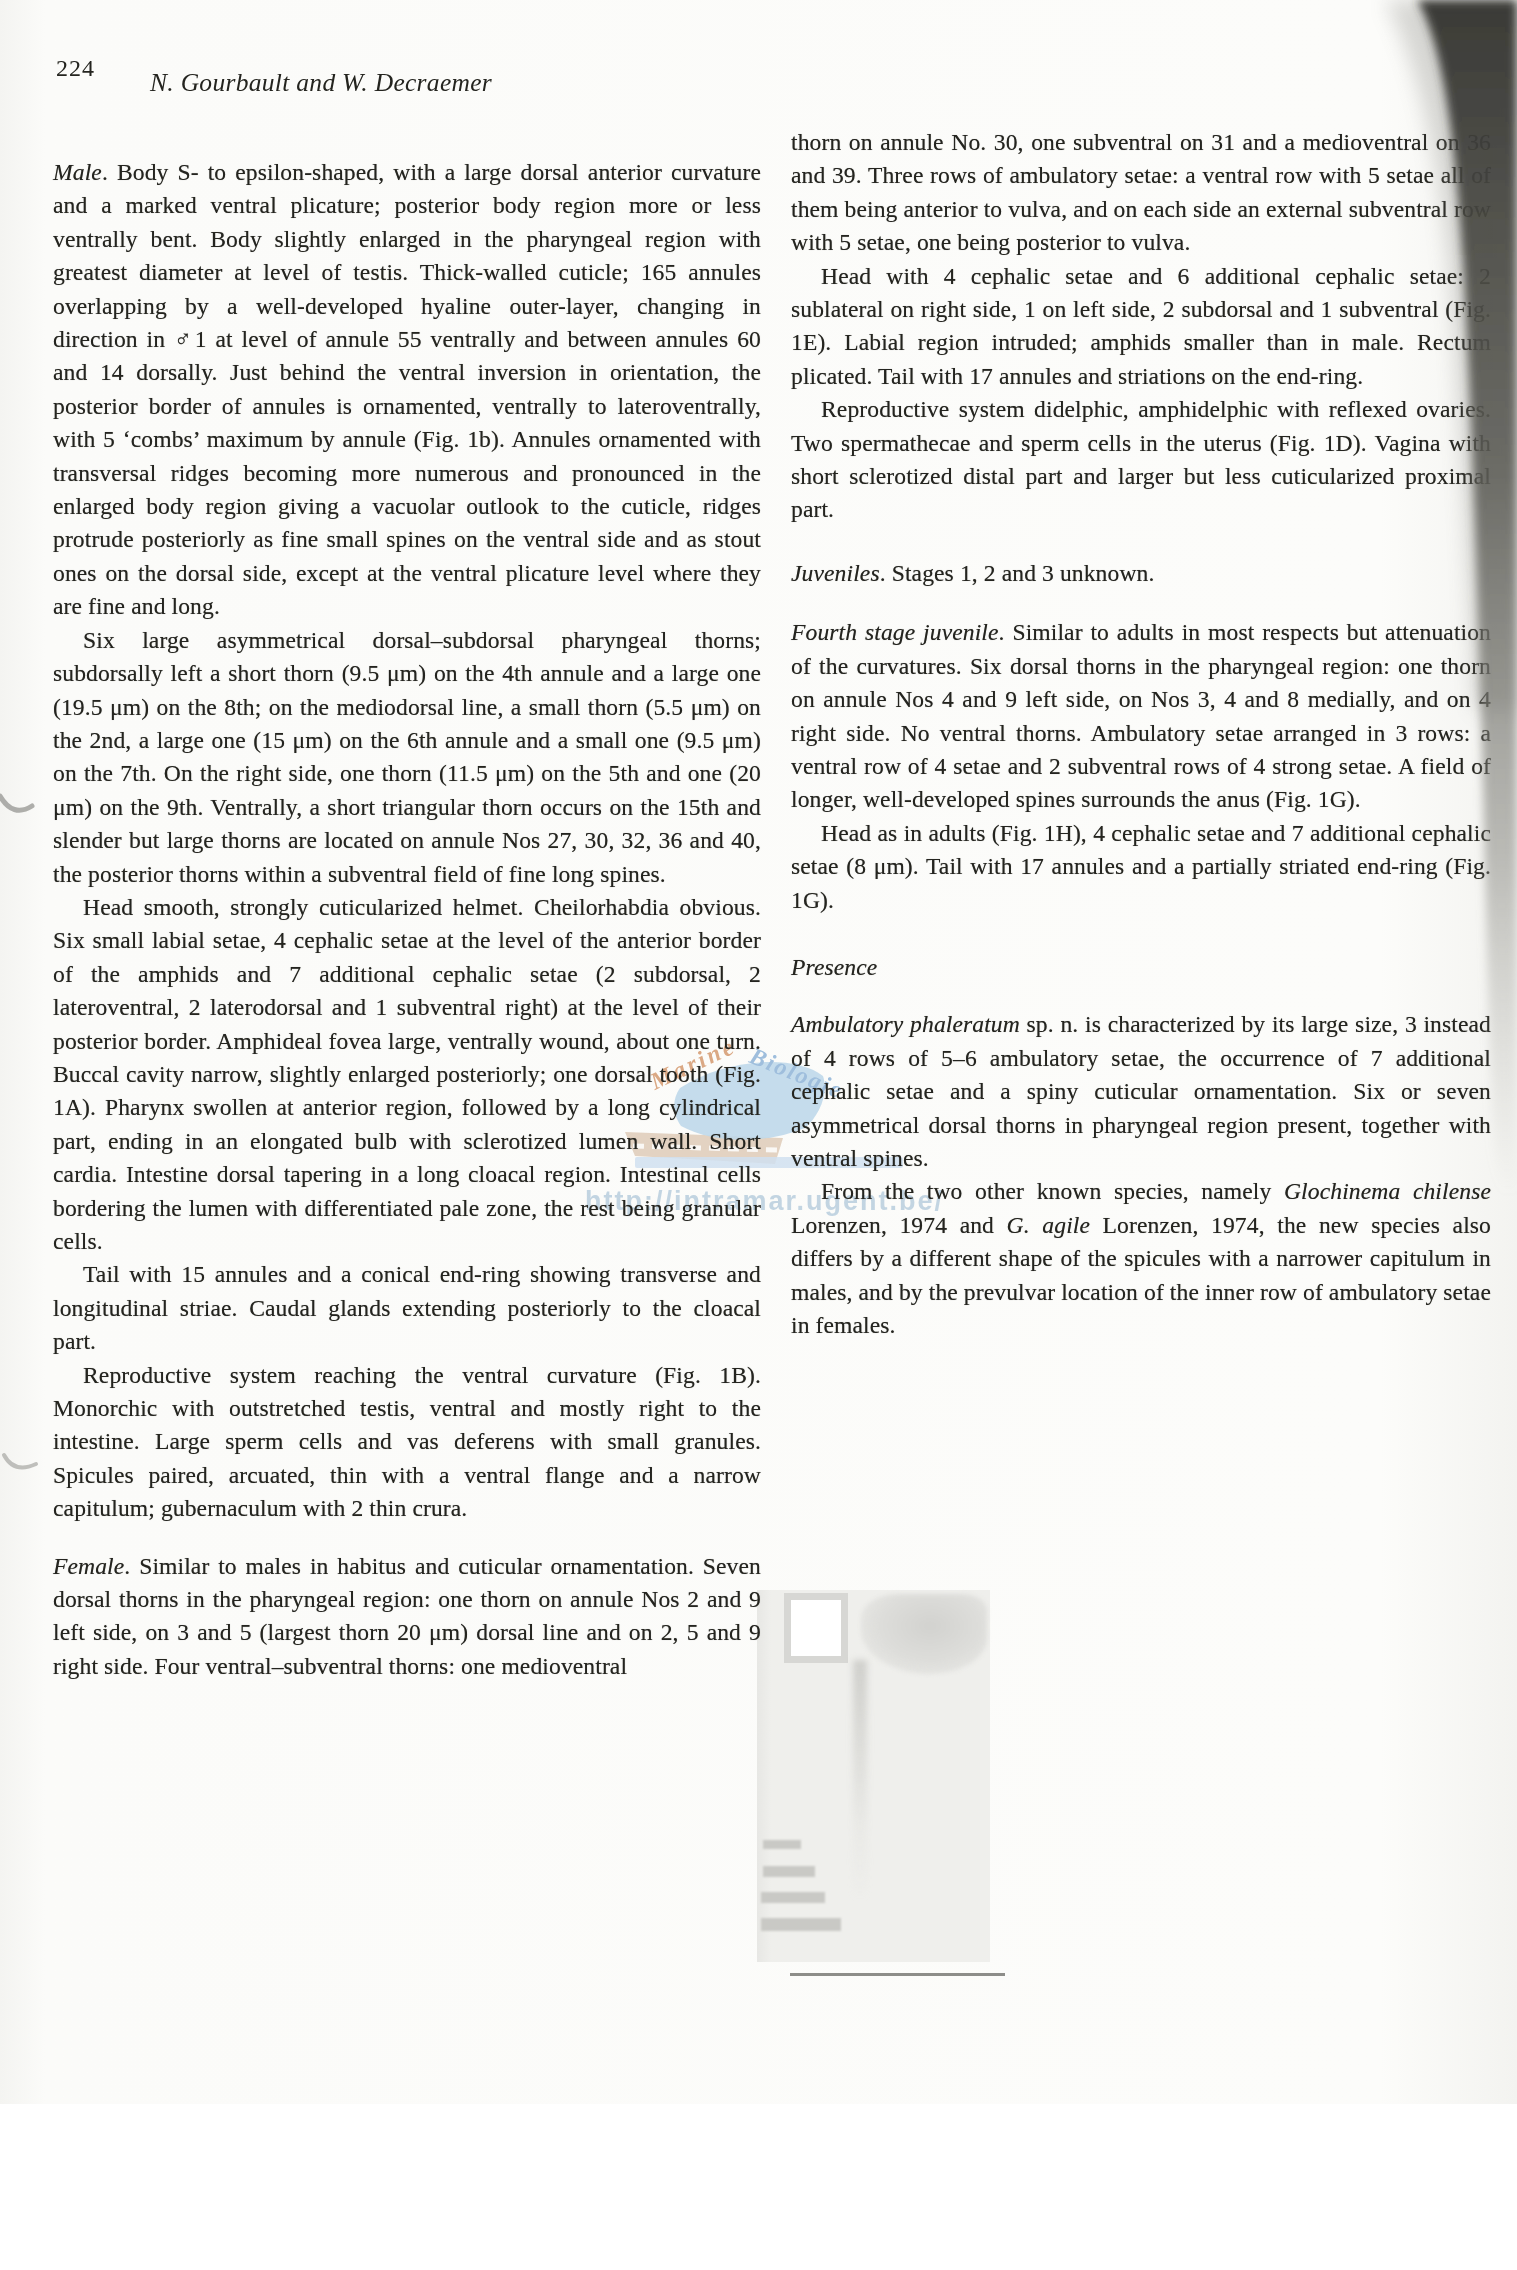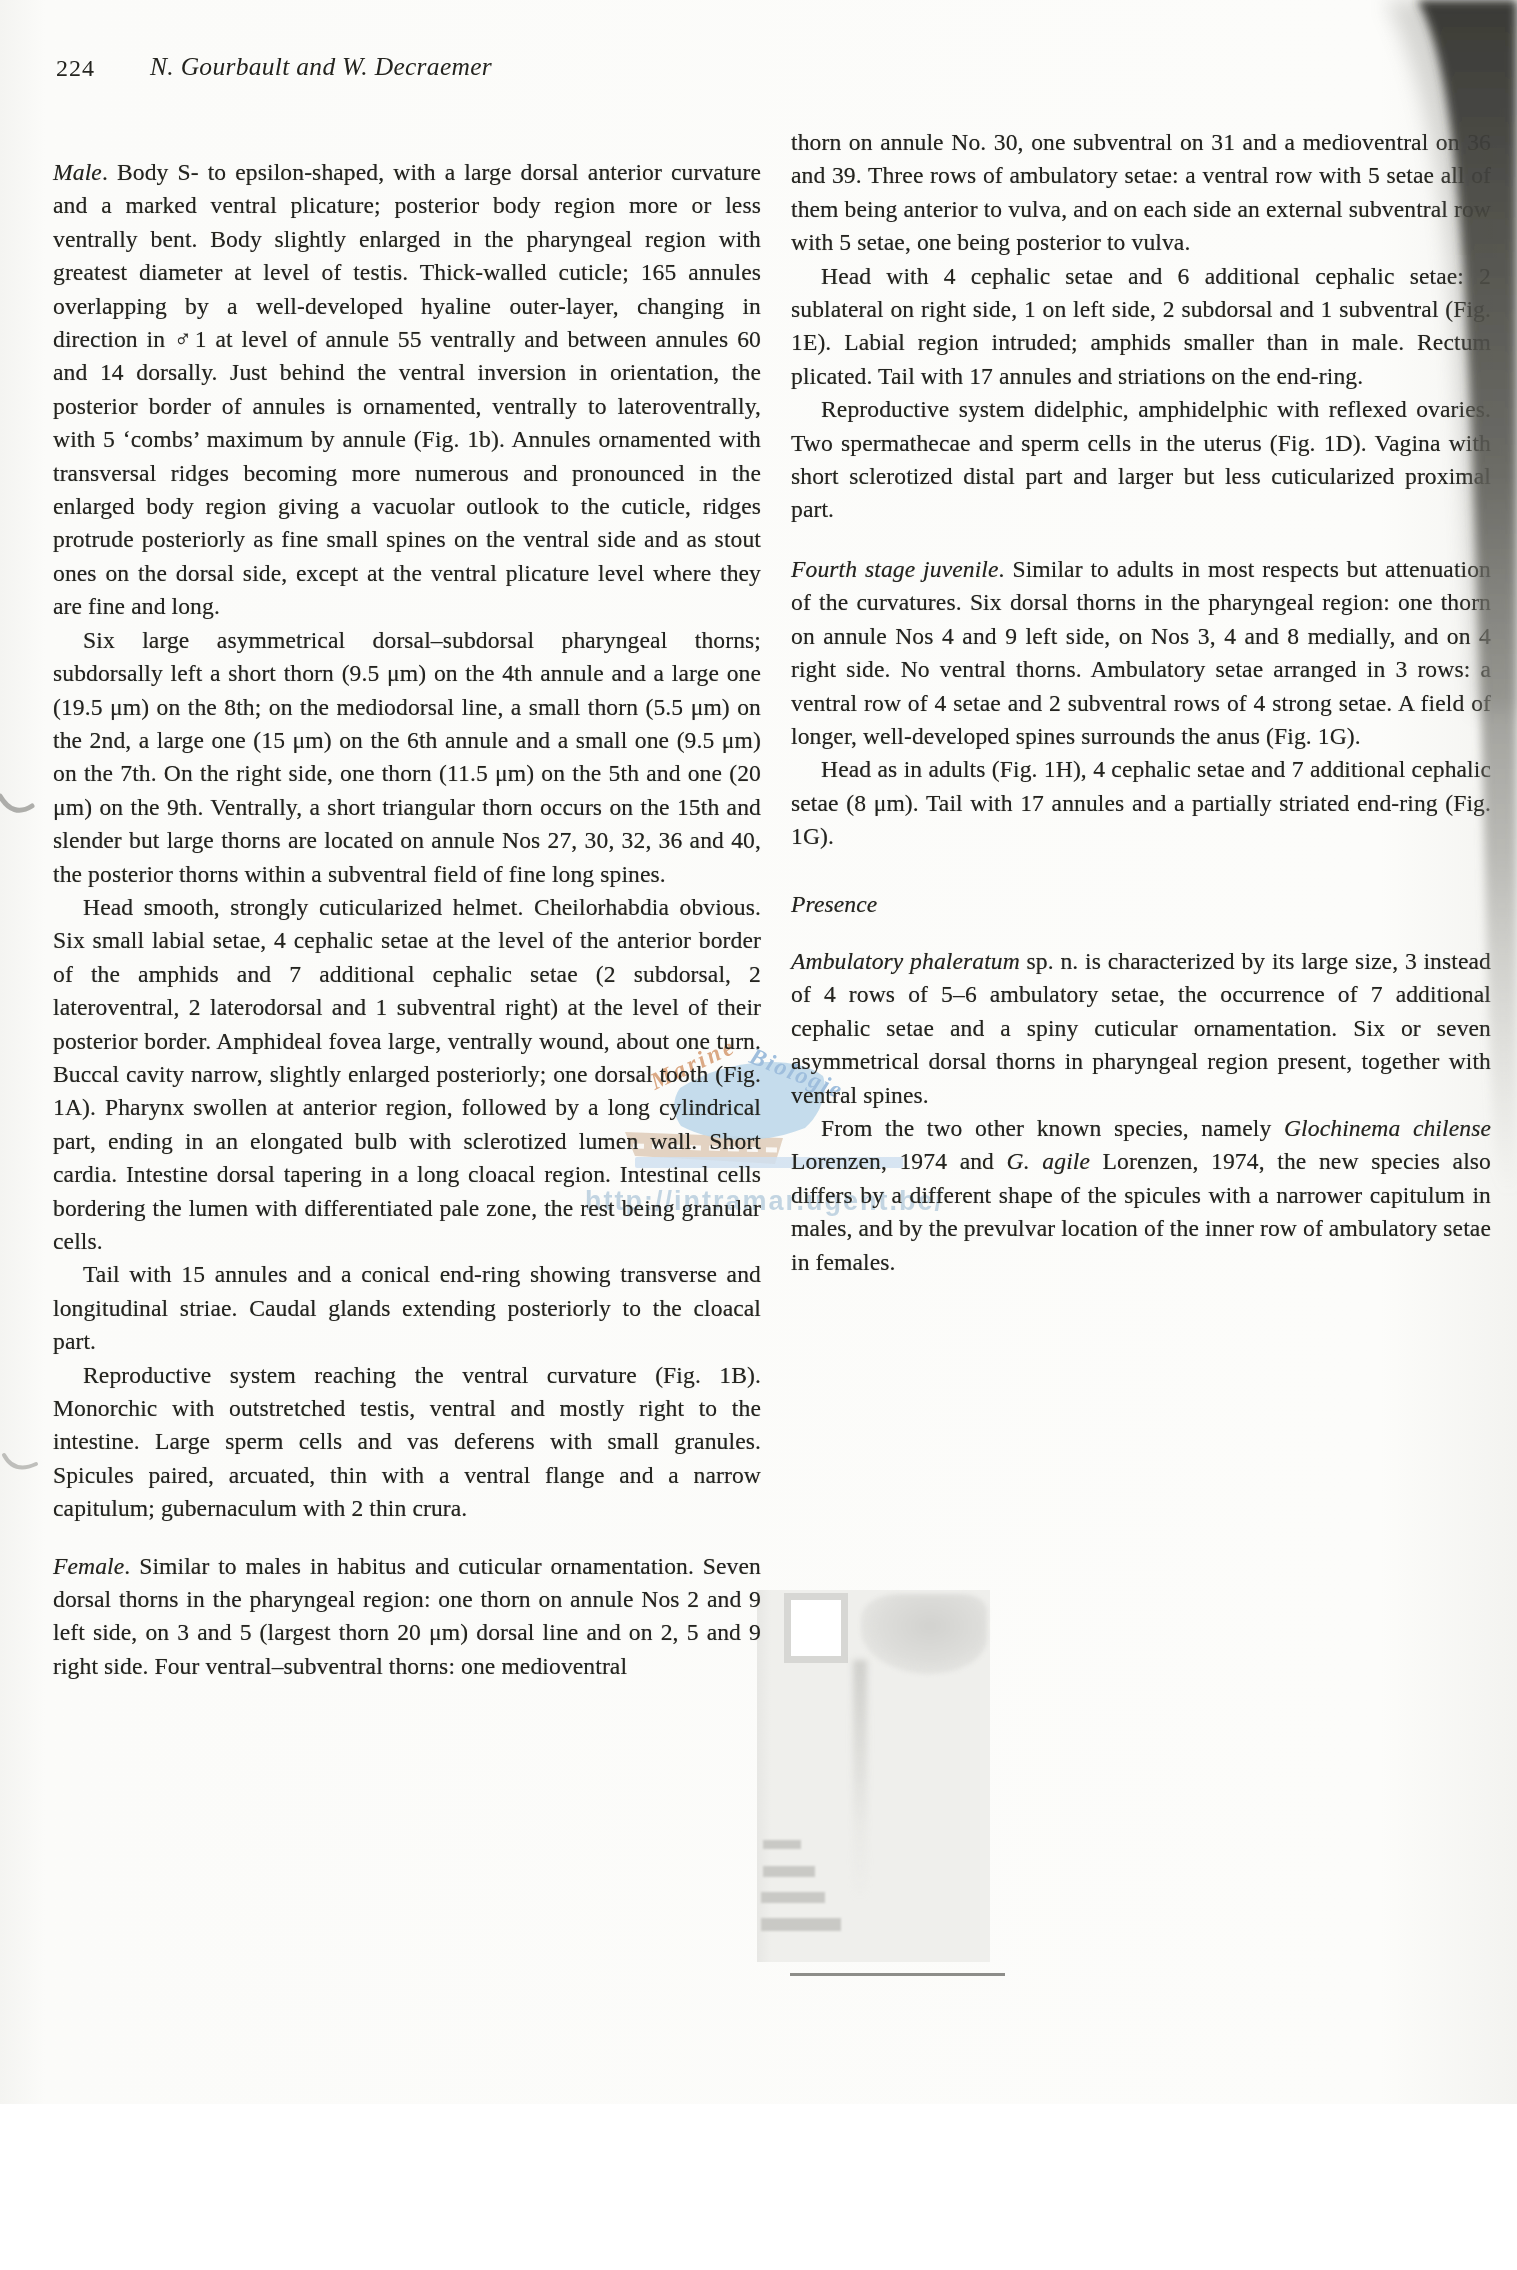--- a/index.html
+++ b/index.html
@@ -2,21 +2,21 @@
 <html><head>
 <meta charset="utf-8">
 <style>
   html,body { margin:0; padding:0; }
   .page {
     position:relative; width:1517px; height:2104px; overflow:hidden;
     background:linear-gradient(90deg,#f4f4f1 0px,#fbfbf9 45px,#fcfcfa 1380px,#f3f3f0 1517px);
     font-family:"Liberation Serif", serif; color:#24241f;
   }
   .hdr-num { position:absolute; left:56px; top:55px; font-size:24px; letter-spacing:1px; }
-  .hdr-run { position:absolute; left:150px; top:52px; font-size:25.5px; font-style:italic; letter-spacing:0.3px; }
+  .hdr-run { position:absolute; left:150px; top:68px; font-size:25.5px; font-style:italic; letter-spacing:0.3px; }
   .col {
     position:absolute; text-align:justify; font-size:23.6px; line-height:33.4px;
     letter-spacing:0.1px; z-index:2;
     text-shadow:0 0 0.7px rgba(45,45,40,0.55);
   }
   .col-left  { left:53px;  top:128px; width:708px; }
   .col-right { left:791px; top:126px; width:700px; }
   .para { margin:0; }
   .para.indent { text-indent:30px; }
   .para.heading { font-style:italic; text-align:left; }
@@ -89,20 +89,21 @@
       <p class="para indent"><span class="">Six large asymmetrical dorsal–subdorsal pharyngeal thorns; subdorsally left a short thorn (9.5 μm) on the 4th annule and a large one (19.5 μm) on the 8th; on the mediodorsal line, a small thorn (5.5 μm) on the 2nd, a large one (15 μm) on the 6th annule and a small one (9.5 μm) on the 7th. On the right side, one thorn (11.5 μm) on the 5th and one (20 μm) on the 9th. Ventrally, a short triangular thorn occurs on the 15th and slender but large thorns are located on annule Nos 27, 30, 32, 36 and 40, the posterior thorns within a subventral field of fine long spines.</span></p>
       <p class="para indent"><span class="">Head smooth, strongly cuticularized helmet. Cheilorhabdia obvious. Six small labial setae, 4 cephalic setae at the level of the anterior border of the amphids and 7 additional cephalic setae (2 subdorsal, 2 lateroventral, 2 laterodorsal and 1 subventral right) at the level of their posterior border. Amphideal fovea large, ventrally wound, about one turn. Buccal cavity narrow, slightly enlarged posteriorly; one dorsal tooth (Fig. 1A). Pharynx swollen at anterior region, followed by a long cylindrical part, ending in an elongated bulb with sclerotized lumen wall. Short cardia. Intestine dorsal tapering in a long cloacal region. Intestinal cells bordering the lumen with differentiated pale zone, the rest being granular cells.</span></p>
       <p class="para indent"><span class="">Tail with 15 annules and a conical end-ring showing transverse and longitudinal striae. Caudal glands extending posteriorly to the cloacal part.</span></p>
       <p class="para indent"><span class="">Reproductive system reaching the ventral curvature (Fig. 1B). Monorchic with outstretched testis, ventral and mostly right to the intestine. Large sperm cells and vas deferens with small granules. Spicules paired, arcuated, thin with a ventral flange and a narrow capitulum; gubernaculum with 2 thin crura.</span></p>
       <p class="para" style="margin-top: 24px;"><span class="it">Female</span><span class="">. Similar to males in habitus and cuticular ornamentation. Seven dorsal thorns in the pharyngeal region: one thorn on annule Nos 2 and 9 left side, on 3 and 5 (largest thorn 20 μm) dorsal line and on 2, 5 and 9 right side. Four ventral–subventral thorns: one medioventral</span></p>
     </div>
   <div class="col col-right" id="col-right">
       <p class="para"><span class="">thorn on annule No. 30, one subventral on 31 and a medioventral on 36 and 39. Three rows of ambulatory setae: a ventral row with 5 setae all of them being anterior to vulva, and on each side an external subventral row with 5 setae, one being posterior to vulva.</span></p>
       <p class="para indent"><span class="">Head with 4 cephalic setae and 6 additional cephalic setae: 2 sublateral on right side, 1 on left side, 2 subdorsal and 1 subventral (Fig. 1E). Labial region intruded; amphids smaller than in male. Rectum plicated. Tail with 17 annules and striations on the end-ring.</span></p>
       <p class="para indent"><span class="">Reproductive system didelphic, amphidelphic with reflexed ovaries. Two spermathecae and sperm cells in the uterus (Fig. 1D). Vagina with short sclerotized distal part and larger but less cuticularized proximal part.</span></p>
+      <p class="para" style="margin-top: 30px;"><span class="it">Juveniles</span><span class="">. Stages 1, 2 and 3 unknown.</span></p>
       <p class="para" style="margin-top: 26px;"><span class="it">Fourth stage juvenile</span><span class="">. Similar to adults in most respects but attenuation of the curvatures. Six dorsal thorns in the pharyngeal region: one thorn on annule Nos 4 and 9 left side, on Nos 3, 4 and 8 medially, and on 4 right side. No ventral thorns. Ambulatory setae arranged in 3 rows: a ventral row of 4 setae and 2 subventral rows of 4 strong setae. A field of longer, well-developed spines surrounds the anus (Fig. 1G).</span></p>
       <p class="para indent"><span class="">Head as in adults (Fig. 1H), 4 cephalic setae and 7 additional cephalic setae (8 μm). Tail with 17 annules and a partially striated end-ring (Fig. 1G).</span></p>
       <p class="para heading" style="margin-top: 34px;"><span class="it">Presence</span></p>
       <p class="para" style="margin-top: 24px;"><span class="it">Ambulatory phaleratum</span><span class=""> sp. n. is characterized by its large size, 3 instead of 4 rows of 5–6 ambulatory setae, the occurrence of 7 additional cephalic setae and a spiny cuticular ornamentation. Six or seven asymmetrical dorsal thorns in pharyngeal region present, together with ventral spines.</span></p>
       <p class="para indent"><span class="">From the two other known species, namely </span><span class="it">Glochinema chilense</span><span class=""> Lorenzen, 1974 and </span><span class="it">G. agile</span><span class=""> Lorenzen, 1974, the new species also differs by a different shape of the spicules with a narrower capitulum in males, and by the prevulvar location of the inner row of ambulatory setae in females.</span></p>
     </div>
 
   <div class="footer">Zoologica Scripta 22</div>
 
   <svg class="marks-svg" width="1517" height="2270" viewBox="0 0 1517 2270">

